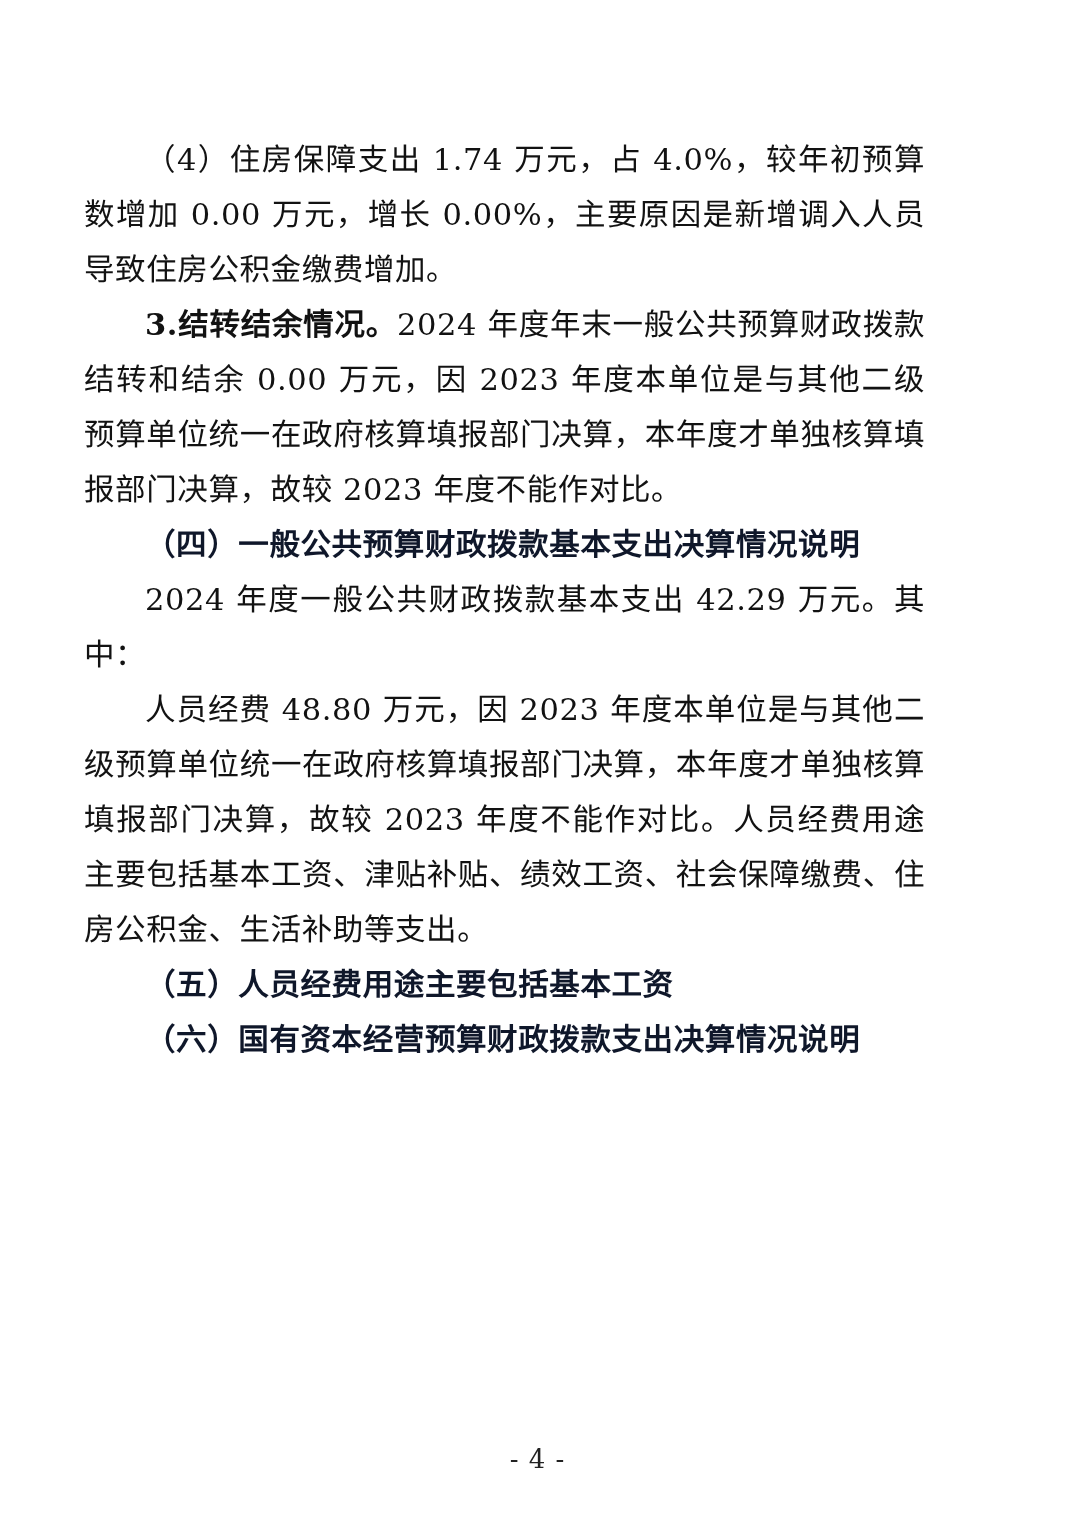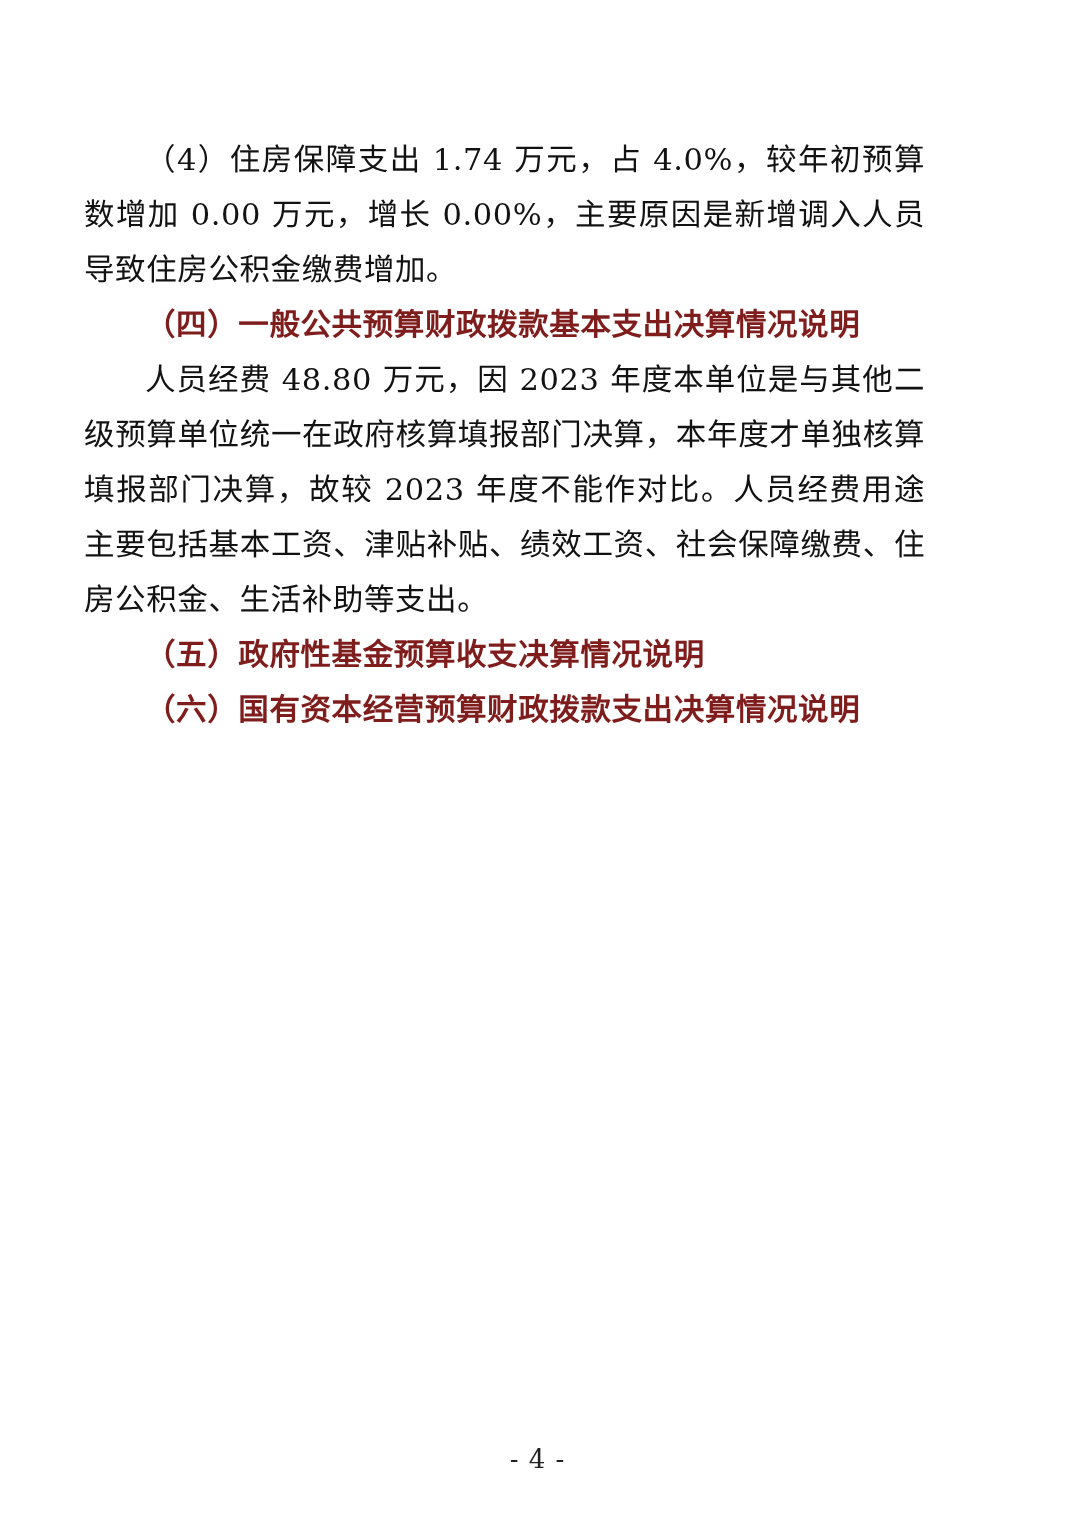--- a/index.html
+++ b/index.html
@@ -31,21 +31,21 @@
   .indent {
     text-indent: 61px;
   }
   .heading {
     font-weight: bold;
     font-size: 30.5px;
     line-height: 55px;
     letter-spacing: 0.6px;
     margin: 0;
     text-indent: 61px;
-    color: #7f1d1d;
+    color: #0f172a;
   }
   .bold-lead {
     font-weight: bold;
   }
   .para-block {
     margin-bottom: 0;
   }
   .page-number {
     position: absolute;
     left: 0;
@@ -58,27 +58,29 @@
     letter-spacing: 1px;
   }
 </style>
 </head>
 <body>
 
 <div class="page">
 
   <p class="body-text indent para-block">（4）住房保障支出 1.74 万元，占 4.0%，较年初预算数增加 0.00 万元，增长 0.00%，主要原因是新增调入人员导致住房公积金缴费增加。</p>
 
+  <p class="body-text indent para-block"><span class="bold-lead">3.结转结余情况。</span><span>2024 年度年末一般公共预算财政拨款结转和结余 0.00 万元，因 2023 年度本单位是与其他二级预算单位统一在政府核算填报部门决算，本年度才单独核算填报部门决算，故较 2023 年度不能作对比。</span></p>
 
   <p class="heading para-block">（四）一般公共预算财政拨款基本支出决算情况说明</p>
 
+  <p class="body-text indent para-block">2024 年度一般公共财政拨款基本支出 42.29 万元。其中：</p>
 
   <p class="body-text indent para-block">人员经费 48.80 万元，因 2023 年度本单位是与其他二级预算单位统一在政府核算填报部门决算，本年度才单独核算填报部门决算，故较 2023 年度不能作对比。人员经费用途主要包括基本工资、津贴补贴、绩效工资、社会保障缴费、住房公积金、生活补助等支出。</p>
 
 
-  <p class="heading para-block">（五）政府性基金预算收支决算情况说明</p>
+  <p class="heading para-block">（五）人员经费用途主要包括基本工资</p>
 
 
   <p class="heading para-block">（六）国有资本经营预算财政拨款支出决算情况说明</p>
 
   <div class="page-number">- 4 -</div>
 
 </div>
 
 </body></html>

